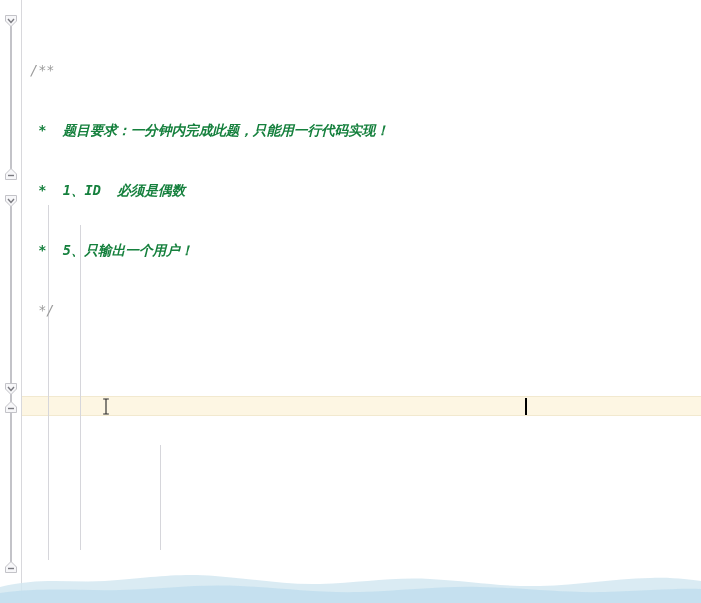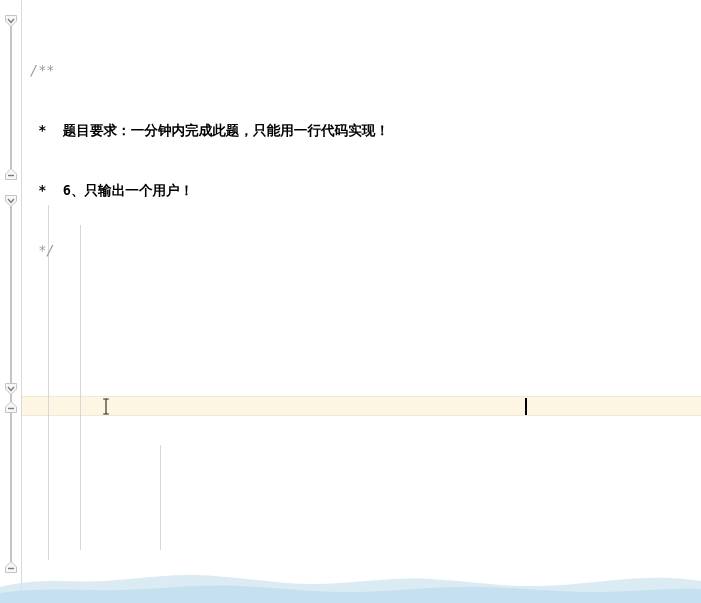--- a/index.html
+++ b/index.html
@@ -91,21 +91,21 @@
     white-space: pre;
     letter-spacing: 0px;
   }
   .line {
     height: 20px;
     line-height: 20px;
     white-space: pre;
     padding-left: 8px;
   }
   .cmt     { color: #9b9b9b; font-style: italic; }
-  .cmt-b   { color: #000000; font-weight: bold; }
+  .cmt-b   { color: #15803d; font-style: italic; font-weight: bold; }
 
   
   #caret {
     position: absolute;
     width: 1.5px;
     height: 17px;
     background: #000000;
   }
 
   
@@ -171,21 +171,22 @@
         <path d="M7 1.5 L12.5 7 L12.5 12.5 L1.5 12.5 L1.5 7 Z" fill="#f7f7f9" stroke="#c3c3c8" stroke-width="1"></path>
         <path d="M4 8.5 L10 8.5" fill="none" stroke="#7a7a80" stroke-width="1.4"></path>
       </svg>
     </div>
   </div>
 
   <div id="code">
 
     <div class="line"><span class="cmt">/**</span></div>
     <div class="line"><span class="cmt-b"> *  题目要求：一分钟内完成此题，只能用一行代码实现！</span></div>
-    <div class="line"><span class="cmt-b"> *  6、只输出一个用户！</span></div>
+    <div class="line"><span class="cmt-b"> *  1、ID  必须是偶数</span></div>
+    <div class="line"><span class="cmt-b"> *  5、只输出一个用户！</span></div>
     <div class="line"><span class="cmt"> */</span></div>
 
     
 
     
 
     
 
     
 

